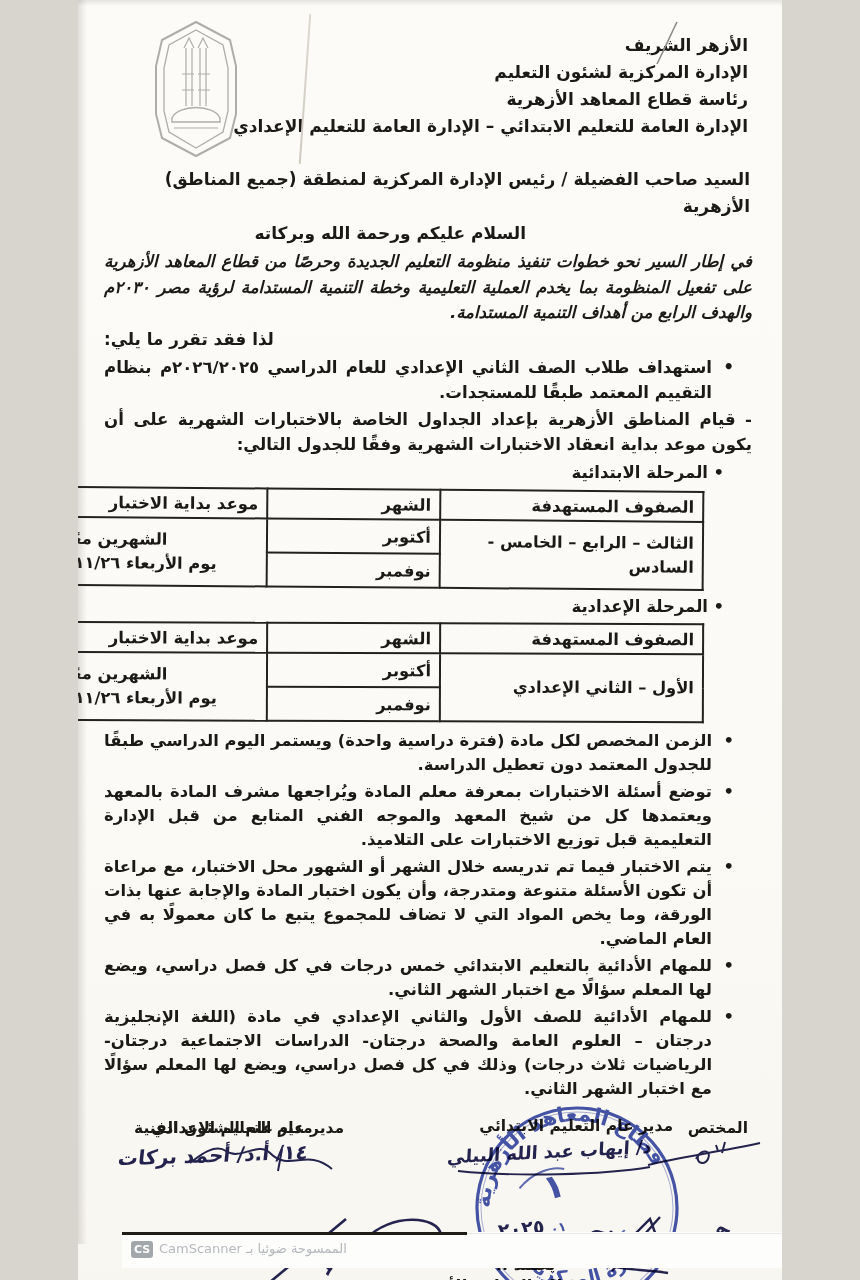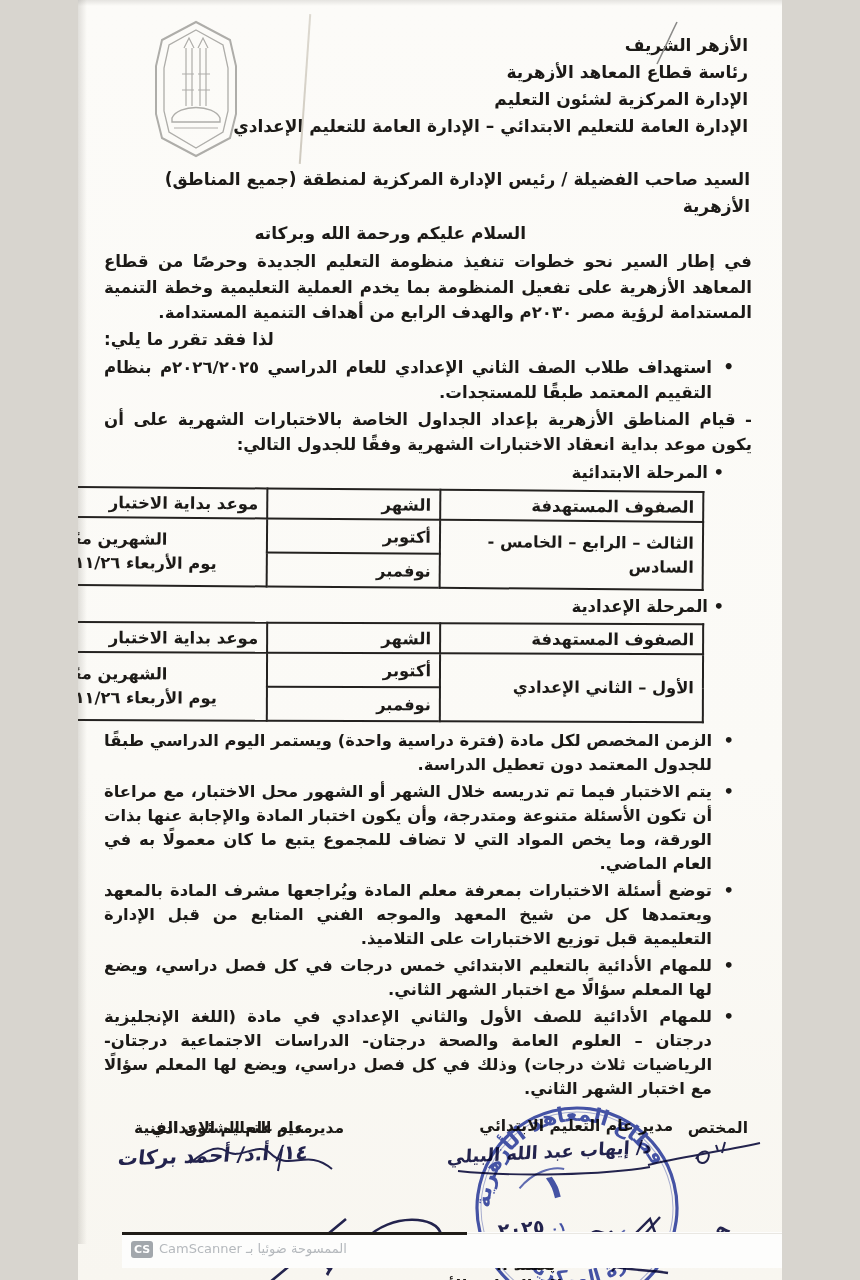--- a/index.html
+++ b/index.html
@@ -14,21 +14,21 @@
   
   .letterhead{position:relative;padding-top:32px;}
   .org{margin-right:34px;text-align:right;font-weight:bold;font-size:17px;line-height:27px;}
   .logo{position:absolute;top:18px;left:66px;width:104px;height:142px;opacity:.8;}
   .fold-line{position:absolute;top:14px;left:226px;width:2px;height:150px;background:linear-gradient(180deg,#ddd9d0,#cfcabf);transform:rotate(4deg);}
   .pen-artifact{position:absolute;top:20px;left:575px;width:30px;height:46px;}
   
   .letter{padding:0 30px 0 26px;font-weight:bold;}
   .addressee{margin:26px 2px 0 0;font-size:17px;line-height:27px;text-align:right;}
   .greeting{margin:0 226px 0 0;font-size:17px;line-height:27px;text-align:right;}
-  .intro{margin:2px 0 0 0;font-size:16.6px;line-height:25.5px;text-align:justify;text-align-last:right;}
+  .intro{margin:2px 0 0 0;font-size:16.6px;line-height:25.5px;text-align:justify;text-align-last:right;font-style:italic;}
   .lead{margin:0;font-size:16.8px;line-height:26px;text-align:left;}
   ul.decisions{margin:3px 0 0 0;padding:0 26px 0 0;list-style:none;}
   ul.decisions>li{position:relative;padding-right:14px;font-size:16.6px;line-height:25px;text-align:justify;text-align-last:right;}
   ul.decisions>li::before{content:"•";position:absolute;right:-8px;top:0;font-size:17px;}
   .schedule-note{margin:2px 0 0 0;font-size:16.6px;line-height:25px;text-align:justify;text-align-last:right;}
   
   .tbl-title{margin:4px 44px 2px 0;font-size:16.5px;line-height:24px;text-align:right;position:relative;}
   .tbl-title::before{content:"•";position:absolute;right:-16px;top:0;}
   .tbl-title span{text-underline-offset:3px;}
   table.sched{border-collapse:collapse;width:738px;margin:3px 48px 7px 0;font-weight:bold;font-size:16.3px;}
@@ -83,22 +83,22 @@
       </svg>
     </div>
     <div class="fold-line"></div>
     <div class="pen-artifact">
       <svg width="30" height="46" viewBox="0 0 30 46">
           <path d="M24 2 C 18 14 10 32 4 44" stroke="#8a8a88" stroke-width="1.6" fill="none"></path>
         </svg>
     </div>
     <div class="org">
       <div>الأزهر الشريف</div>
+      <div>الإدارة المركزية لشئون التعليم</div>
       <div>رئاسة قطاع المعاهد الأزهرية</div>
-      <div>الإدارة المركزية لشئون التعليم</div>
       <div>الإدارة العامة للتعليم الابتدائي – الإدارة العامة للتعليم الإعدادي</div>
     </div>
   </div>
 
   <div class="letter">
     <p class="addressee">السيد صاحب الفضيلة / رئيس الإدارة المركزية لمنطقة (جميع المناطق) الأزهرية</p>
     <p class="greeting">السلام عليكم ورحمة الله وبركاته</p>
     <p class="intro">في إطار السير نحو خطوات تنفيذ منظومة التعليم الجديدة وحرصًا من قطاع المعاهد الأزهرية على تفعيل المنظومة بما يخدم العملية التعليمية وخطة التنمية المستدامة لرؤية مصر ٢٠٣٠م والهدف الرابع من أهداف التنمية المستدامة.</p>
     <p class="lead">لذا فقد تقرر ما يلي:</p>
     <ul class="decisions">
@@ -155,22 +155,22 @@
         </td>
       </tr>
       <tr>
             <td class="month">نوفمبر</td>
           </tr>
     </tbody>
       </table>
 
     <ul class="rules">
       <li>الزمن المخصص لكل مادة (فترة دراسية واحدة) ويستمر اليوم الدراسي طبقًا للجدول المعتمد دون تعطيل الدراسة.</li>
+      <li>توضع أسئلة الاختبارات بمعرفة معلم المادة ويُراجعها مشرف المادة بالمعهد ويعتمدها كل من شيخ المعهد والموجه الفني المتابع من قبل الإدارة التعليمية قبل توزيع الاختبارات على التلاميذ.</li>
       <li>يتم الاختبار فيما تم تدريسه خلال الشهر أو الشهور محل الاختبار، مع مراعاة أن تكون الأسئلة متنوعة ومتدرجة، وأن يكون اختبار المادة والإجابة عنها بذات الورقة، وما يخص المواد التي لا تضاف للمجموع يتبع ما كان معمولًا به في العام الماضي.</li>
-      <li>توضع أسئلة الاختبارات بمعرفة معلم المادة ويُراجعها مشرف المادة بالمعهد ويعتمدها كل من شيخ المعهد والموجه الفني المتابع من قبل الإدارة التعليمية قبل توزيع الاختبارات على التلاميذ.</li>
       <li>للمهام الأدائية بالتعليم الابتدائي خمس درجات في كل فصل دراسي، ويضع لها المعلم سؤالًا مع اختبار الشهر الثاني.</li>
       <li>للمهام الأدائية للصف الأول والثاني الإعدادي في مادة (اللغة الإنجليزية درجتان – العلوم العامة والصحة درجتان- الدراسات الاجتماعية درجتان- الرياضيات ثلاث درجات) وذلك في كل فصل دراسي، ويضع لها المعلم سؤالًا مع اختبار الشهر الثاني.</li>
     </ul>
   </div>
 
   <div class="sig-area">
 
     <div class="sig-label" style="top:10px;right:34px;">المختص</div>
     <svg class="sig-svg" style="top:28px;right:18px;" width="120" height="34" viewBox="0 0 120 34">
       <g fill="none" stroke="#23234d" stroke-width="2">

